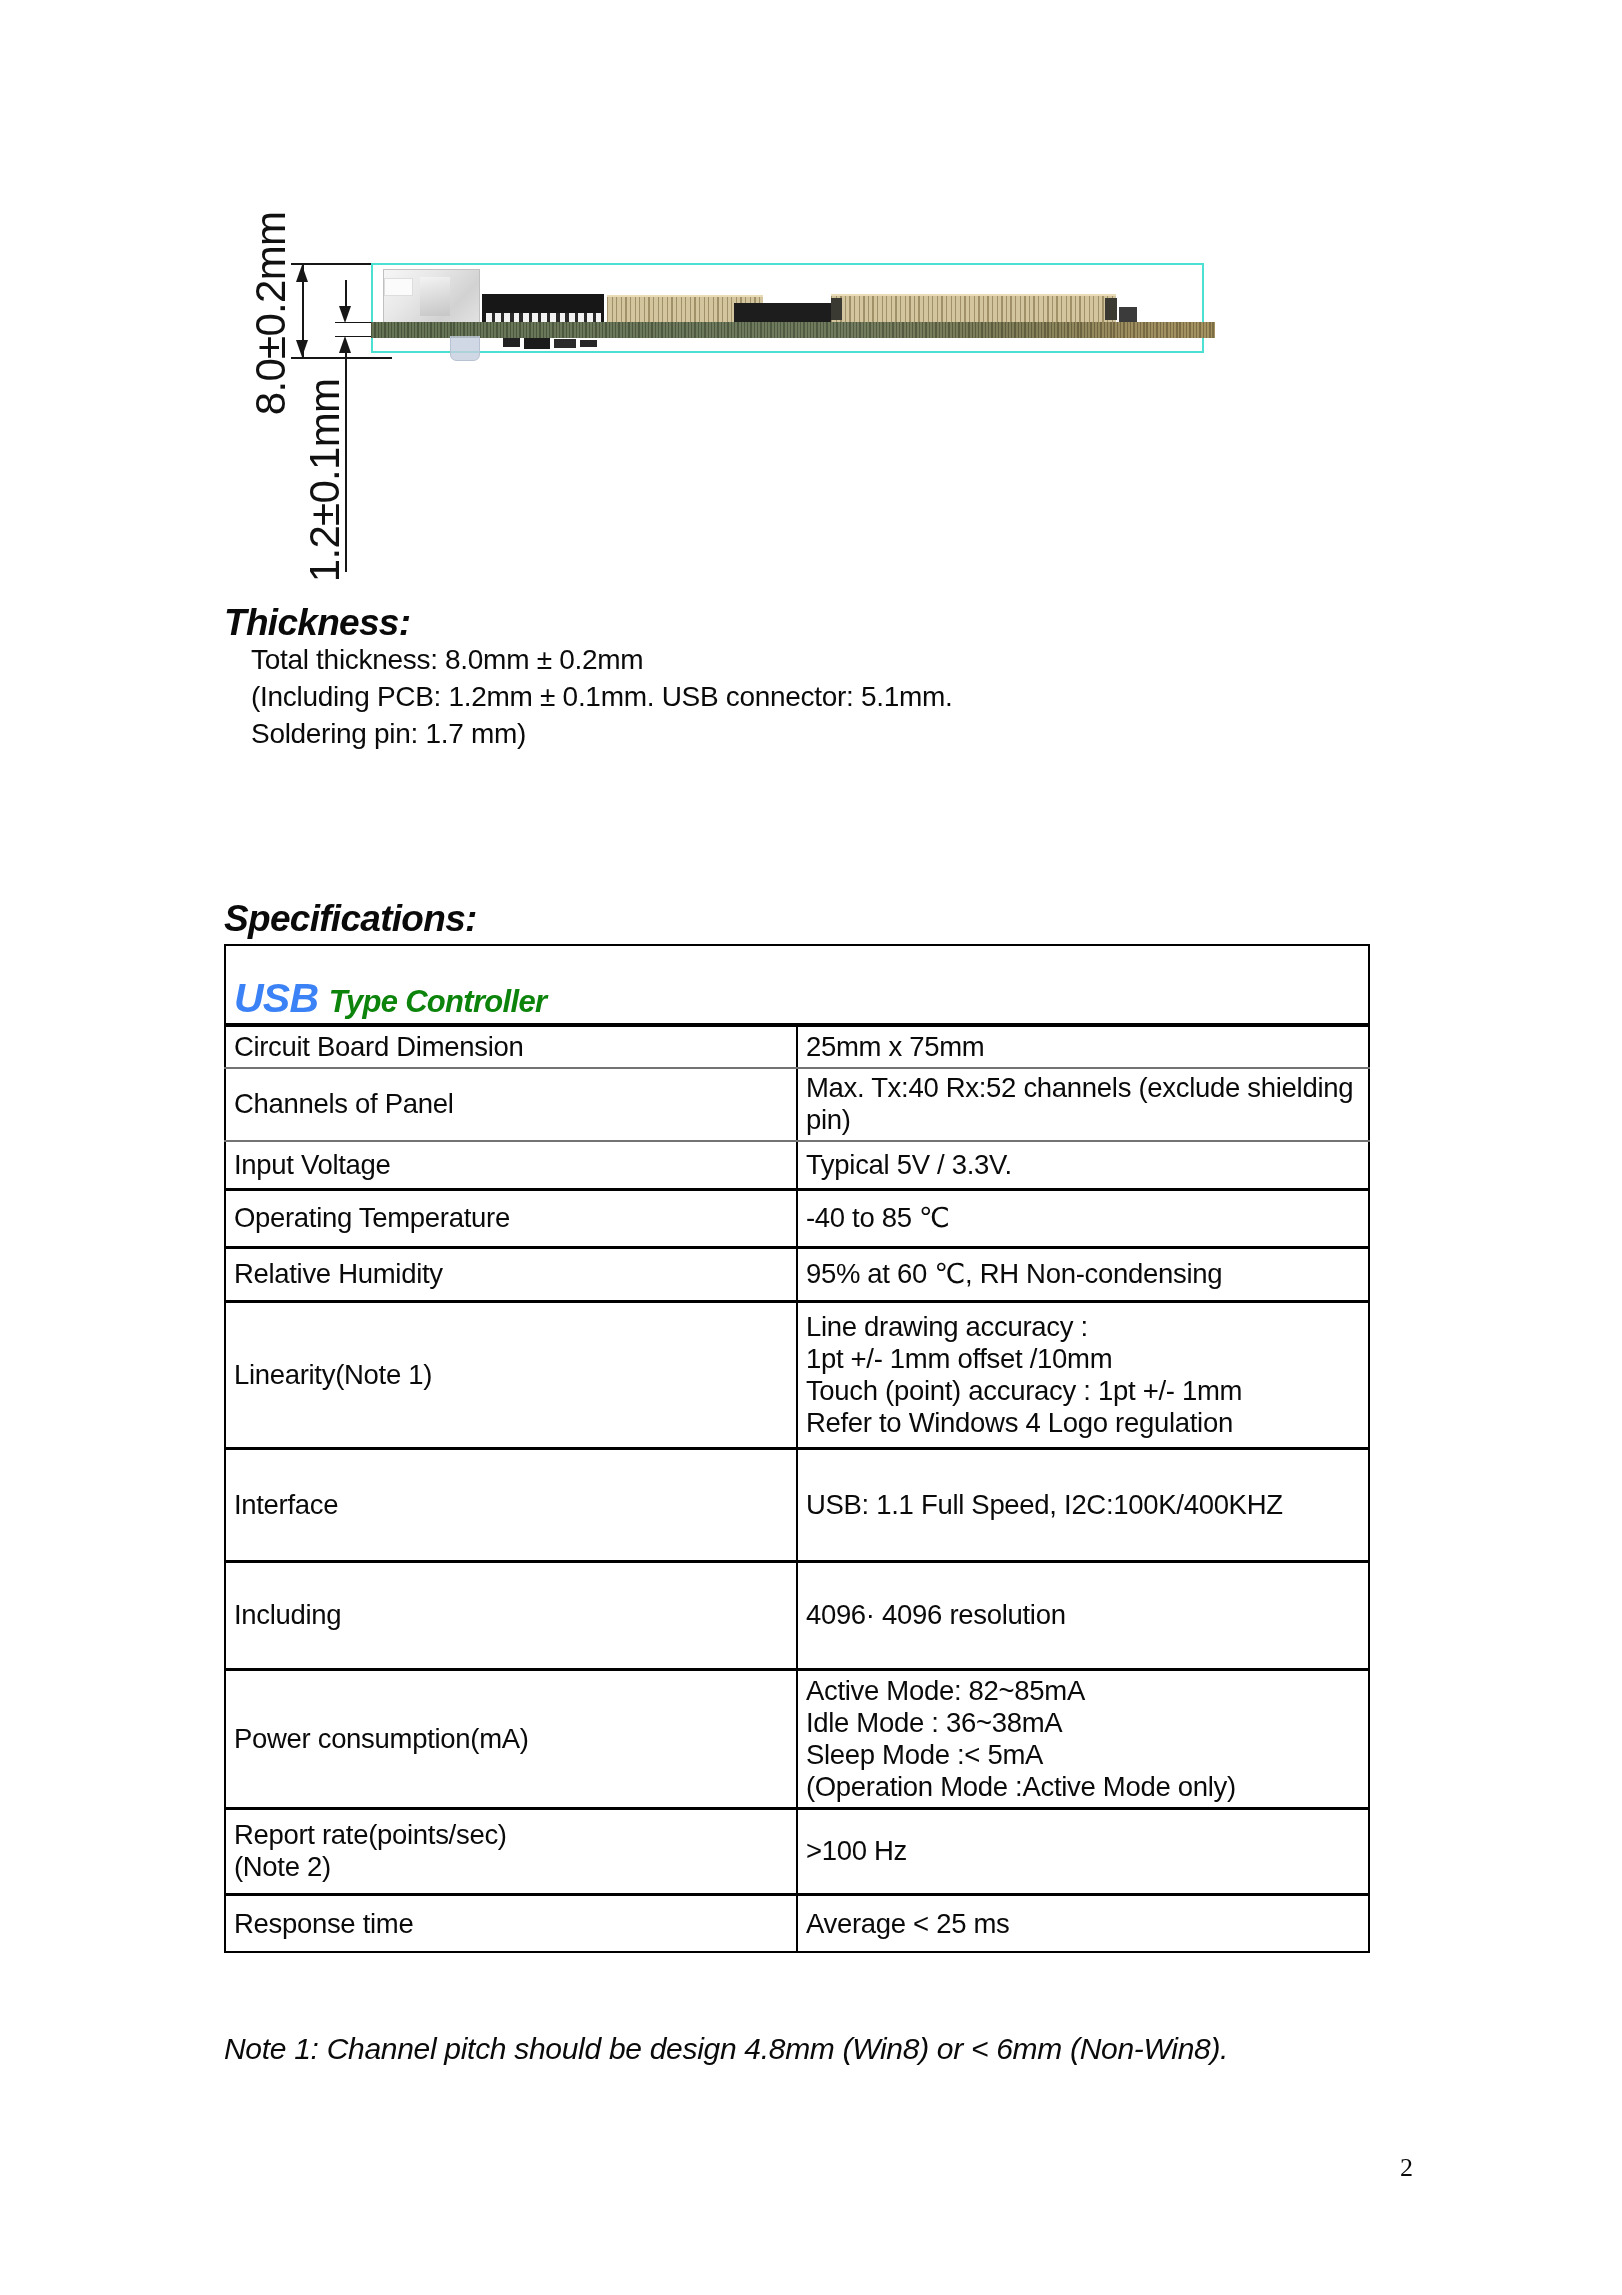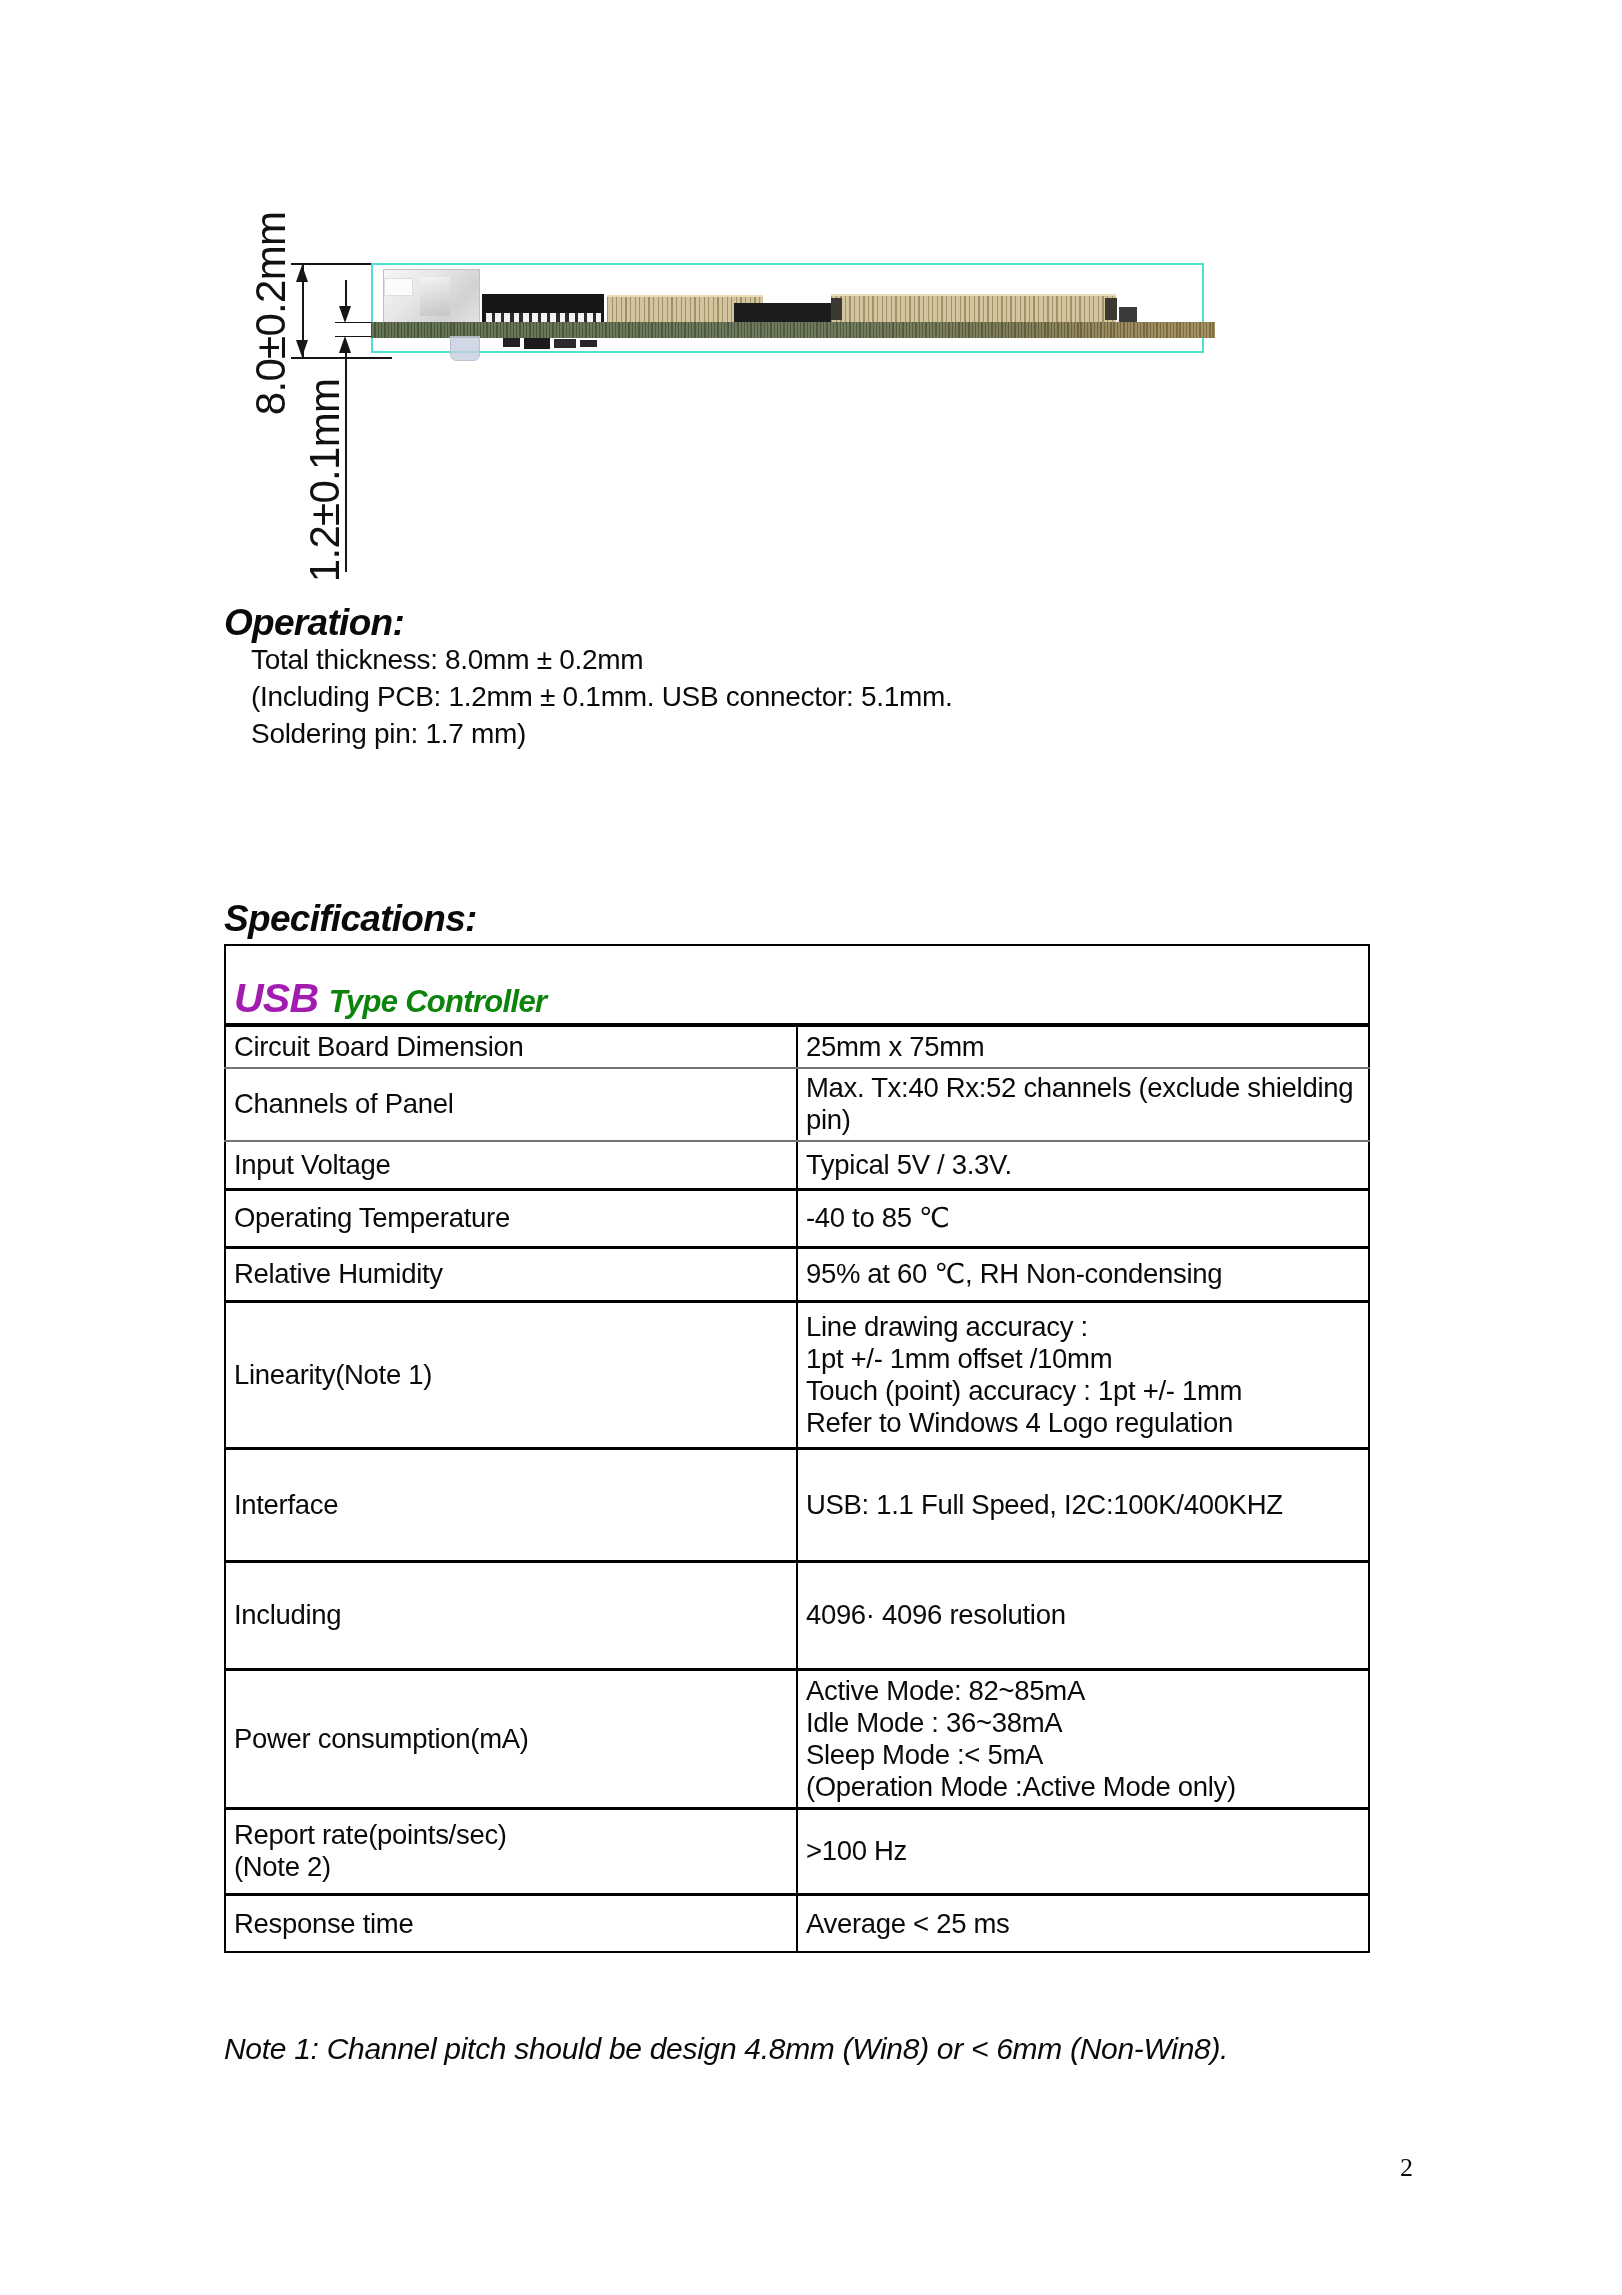--- a/index.html
+++ b/index.html
@@ -125,32 +125,32 @@
       <div class="el board"></div>
       <div class="el board-tex"></div>
       <div class="el usb-tab"></div>
       <div class="el ub-1"></div>
       <div class="el ub-2"></div>
       <div class="el ub-3"></div>
       <div class="el ub-4"></div>
     </div>
   </div>
 
-  <div class="sec-heading" style="left:224px;top:602px;">Operation:</div>
+  <div class="sec-heading" style="left:224px;top:602px;">Thickness:</div>
   <div class="body-line" style="left:251px;top:644px;">Total thickness: 8.0mm ± 0.2mm</div>
   <div class="body-line" style="left:251px;top:681px;">(Including PCB: 1.2mm ± 0.1mm. USB connector: 5.1mm.</div>
   <div class="body-line" style="left:251px;top:718px;">Soldering pin: 1.7 mm)</div>
 
   <div class="sec-heading" style="left:224px;top:898px;">Specifications:</div>
 
   <table class="spec">
     <tbody>
         <tr class="bhead" style="height:65px;">
       <td colspan="2">
-        <span class="tbl-title-main" style="color: #a21caf;">USB</span><span class="tbl-title-sub" style="color: rgb(12, 132, 12);">Type Controller</span>
+        <span class="tbl-title-main" style="color: #3b82f6;">USB</span><span class="tbl-title-sub" style="color: rgb(12, 132, 12);">Type Controller</span>
       </td>
     </tr>
     <tr class="bthin" style="height:41px;">
       <td class="lbl">Circuit Board Dimension</td>
       <td>25mm x 75mm</td>
     </tr>
     <tr class="bthin" style="height:43px;">
       <td class="lbl">Channels of Panel</td>
       <td>Max. Tx:40 Rx:52 channels (exclude shielding pin)</td>
     </tr>

